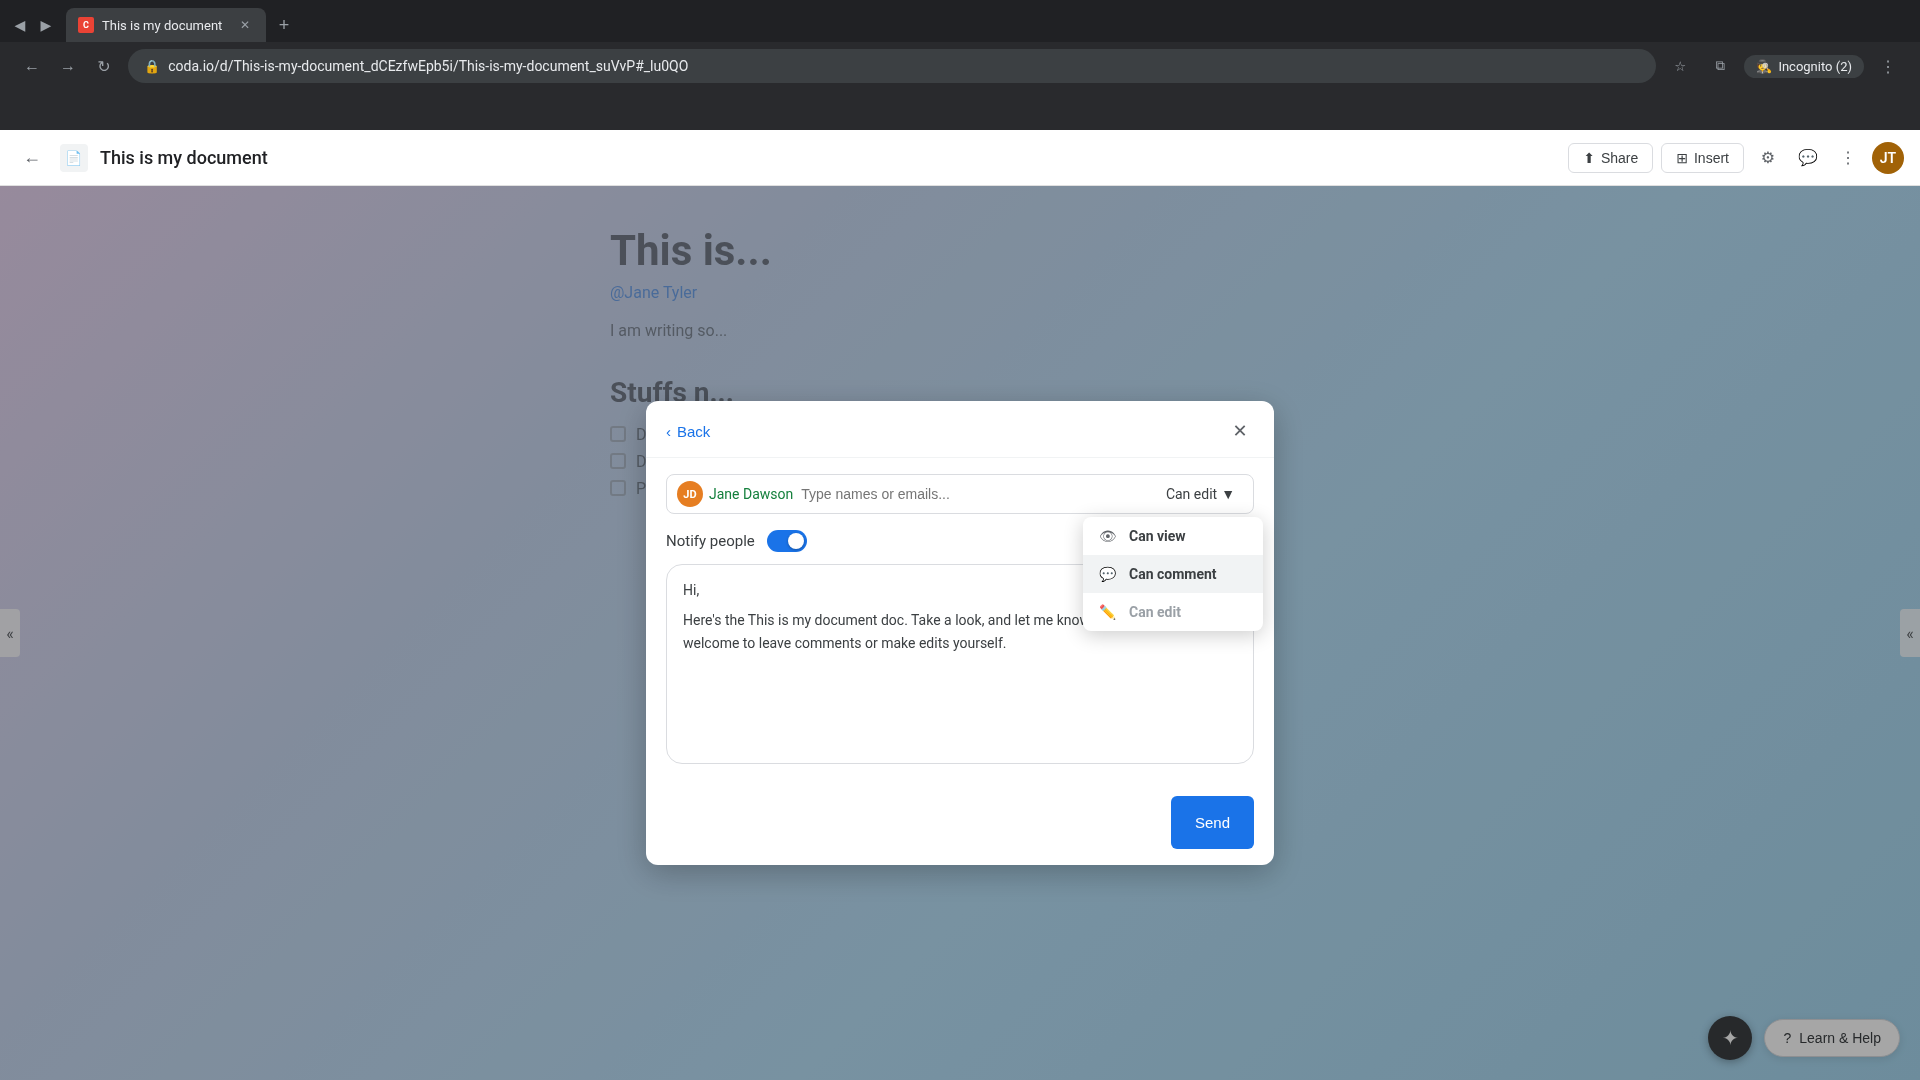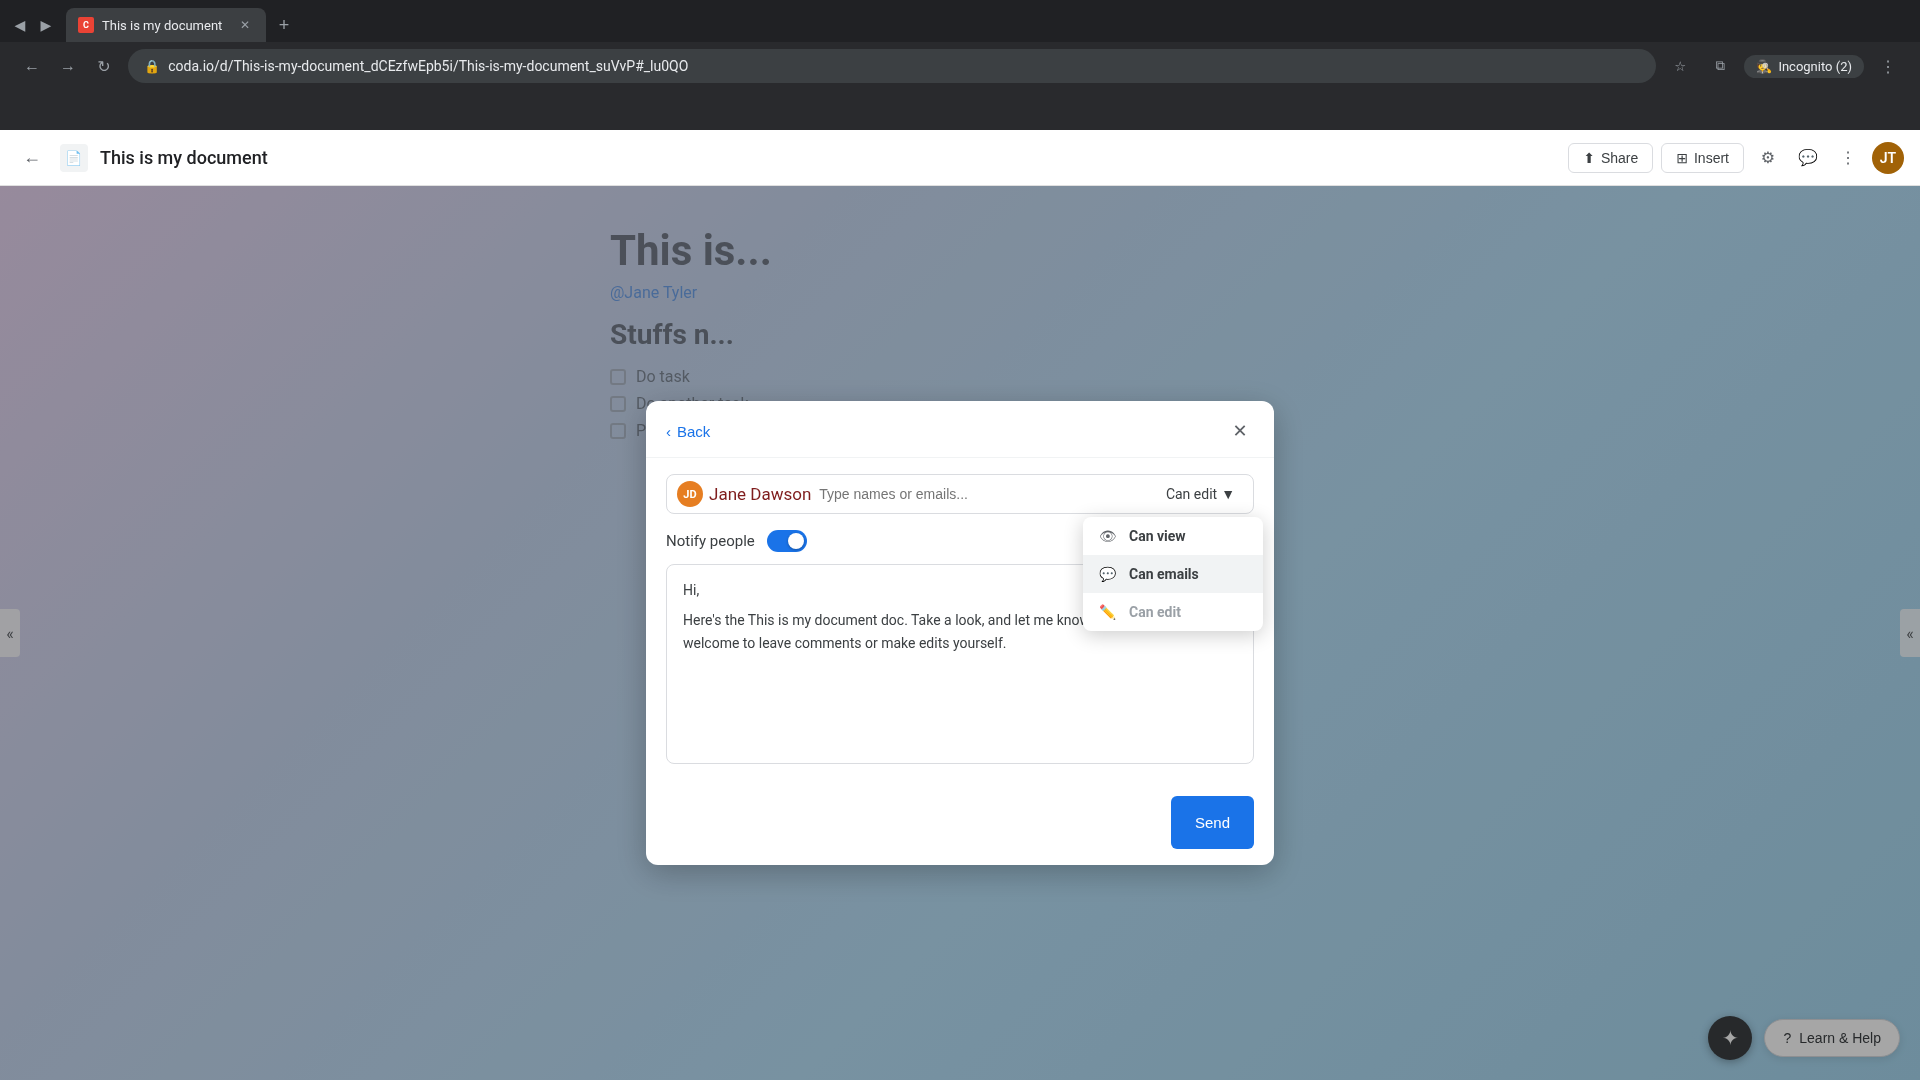--- a/index.html
+++ b/index.html
@@ -58,40 +58,40 @@
     .modal-header { display: flex; align-items: center; justify-content: space-between; padding: 16px 20px 12px; border-bottom: 1px solid #f1f3f4; }
     .modal-back { display: flex; align-items: center; gap: 6px; color: #1a73e8; font-size: 15px; cursor: pointer; background: none; border: none; }
     .modal-close { width: 28px; height: 28px; border-radius: 50%; background: transparent; border: none; cursor: pointer; display: flex; align-items: center; justify-content: center; color: #5f6368; font-size: 18px; }
 
     .modal-body { padding: 16px 20px 20px; }
 
     
     .share-input-row { display: flex; align-items: center; border: 1px solid #dadce0; border-radius: 8px; padding: 6px 10px; gap: 8px; margin-bottom: 16px; position: relative; }
     .invitee-chip { display: flex; align-items: center; gap: 6px; background: transparent; }
     .invitee-avatar { width: 26px; height: 26px; border-radius: 50%; background: #e67e22; display: flex; align-items: center; justify-content: center; color: white; font-size: 11px; font-weight: 700; flex-shrink: 0; }
-    .invitee-name { font-size: 17px; color: #7f1d1d; white-space: nowrap; }
+    .invitee-name { font-size: 14px; color: #15803d; white-space: nowrap; }
     .email-input { flex: 1; border: none; outline: none; font-size: 14px; color: #3c4043; background: transparent; }
     .permission-dropdown { display: flex; align-items: center; gap: 4px; cursor: pointer; color: #3c4043; font-size: 14px; white-space: nowrap; padding: 4px 8px; border-radius: 4px; }
 
     
     .permission-popup { position: absolute; right: -10px; top: calc(100% + 4px); background: white; border-radius: 8px; box-shadow: 0 4px 20px rgba(0,0,0,0.2); min-width: 180px; z-index: 200; overflow: hidden; }
     .popup-item { display: flex; align-items: center; gap: 12px; padding: 10px 16px; cursor: pointer; font-size: 14px; color: #3c4043; }
     .popup-item:hover, .popup-item.hovered { background: #f1f3f4; }
     .popup-item-icon { width: 18px; height: 18px; display: flex; align-items: center; justify-content: center; color: #5f6368; font-size: 14px; }
     .popup-item-text { flex: 1; font-weight: bold; }
     .popup-item.disabled { color: #9aa0a6; cursor: not-allowed; }
 
     
     .notify-row { display: flex; align-items: center; gap: 12px; margin-bottom: 12px; }
     .notify-label { font-size: 15px; color: #3c4043; }
     .toggle { width: 40px; height: 22px; border-radius: 11px; background: #1a73e8; position: relative; cursor: pointer; flex-shrink: 0; }
     .toggle-knob { position: absolute; right: 3px; top: 3px; width: 16px; height: 16px; background: white; border-radius: 50%; box-shadow: 0 1px 3px rgba(0,0,0,0.3); }
 
     
-    .message-area { border: 1px solid #dadce0; border-radius: 8px; padding: 14px 16px; min-height: 200px; font-size: 14px; color: #3c4043; line-height: 1.6; cursor: text; }
+    .message-area { border: 1px solid #dadce0; border-radius: 16px; padding: 14px 16px; min-height: 200px; font-size: 14px; color: #3c4043; line-height: 1.6; cursor: text; }
     .message-hi { color: #3c4043; margin-bottom: 8px; }
     .message-body { color: #3c4043; }
 
     
     .modal-footer { padding: 12px 20px 16px; display: flex; justify-content: flex-end; }
     .send-btn { background: #1a73e8; color: white; border: none; border-radius: 6px; padding: 18px 24px; font-size: 15px; font-weight: 500; cursor: pointer; }
 
     
     .bottom-bar { position: fixed; bottom: 20px; right: 20px; display: flex; align-items: center; gap: 12px; }
     .ai-btn { width: 44px; height: 44px; border-radius: 50%; background: #3c4043; border: none; cursor: pointer; display: flex; align-items: center; justify-content: center; color: white; font-size: 20px; box-shadow: 0 2px 8px rgba(0,0,0,0.3); }
@@ -159,20 +159,21 @@
         <div class="avatar">JT</div>
       </div>
     </div>
 
     <div class="page-area">
       <div class="left-panel-toggle">«</div>
 
       <div class="page-content" style="opacity:0.5;">
         <h1 class="doc-heading">This is...</h1>
         <div class="author-mention">@Jane Tyler</div>
+        <p class="doc-body-text">I am writing so...</p>
         <h2 class="section-heading">Stuffs n...</h2>
         <div class="task-list">
           <div class="task-item">
             <div class="task-checkbox"></div>
             <span>Do task</span>
           </div>
           <div class="task-item">
             <div class="task-checkbox"></div>
             <span>Do another task</span>
           </div>
@@ -209,21 +210,21 @@
                 <span>▼</span>
               </div>
 
               <div class="permission-popup">
                 <div class="popup-item">
                   <div class="popup-item-icon">👁</div>
                   <span class="popup-item-text">Can view</span>
                 </div>
                 <div class="popup-item hovered">
                   <div class="popup-item-icon">💬</div>
-                  <span class="popup-item-text">Can emails</span>
+                  <span class="popup-item-text">Can comment</span>
                 </div>
                 <div class="popup-item disabled">
                   <div class="popup-item-icon">✏️</div>
                   <span class="popup-item-text">Can edit</span>
                 </div>
               </div>
             </div>
 
             <div class="notify-row">
               <span class="notify-label">Notify people</span>

